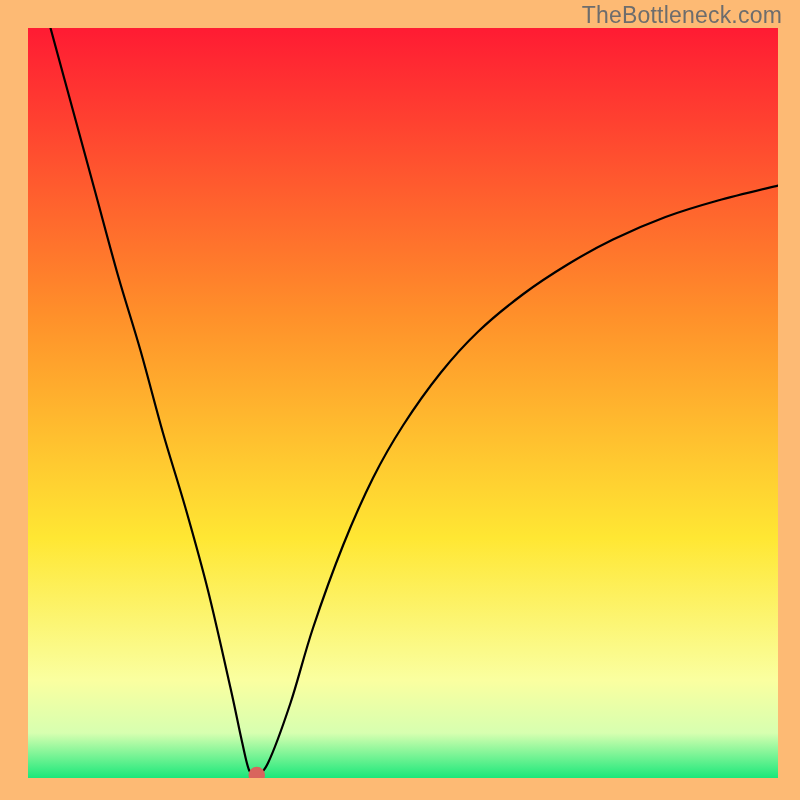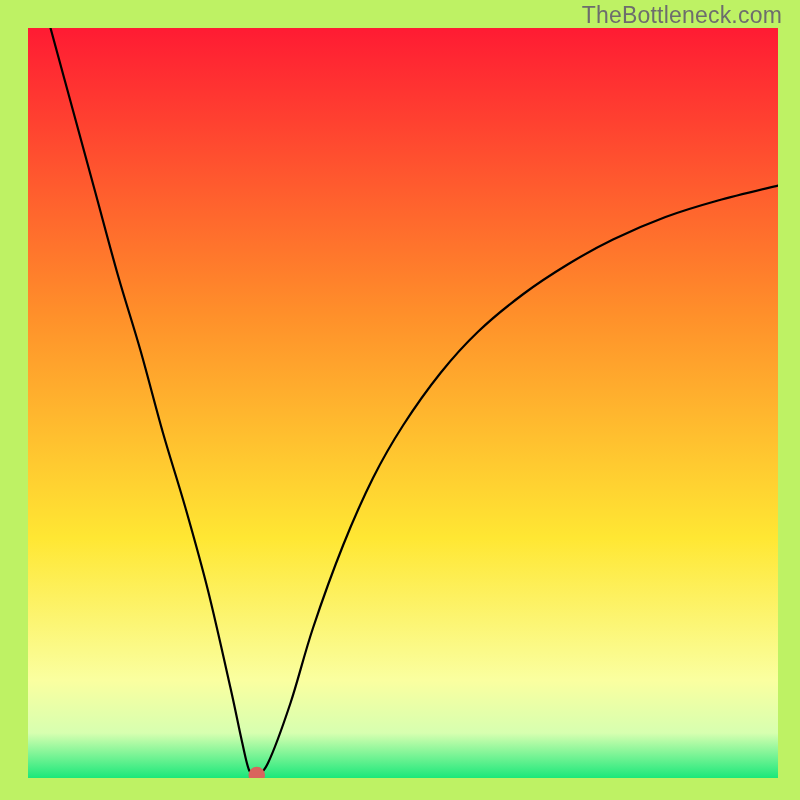--- a/index.html
+++ b/index.html
@@ -8,21 +8,21 @@
     width: 800px;
     height: 800px;
     background: #000;
     overflow: hidden;
     font-family: Arial, Helvetica, sans-serif;
   }
   .frame {
     position: relative;
     width: 800px;
     height: 800px;
-    background: #bef264;
+    background: #fdba74;
     text-align: center;
   }
   .watermark {
     position: absolute;
     top: 2px;
     right: 18px;
     color: #6d6d6d;
     font-size: 23px;
     letter-spacing: 0.2px;
     font-family: Arial, Helvetica, sans-serif;

